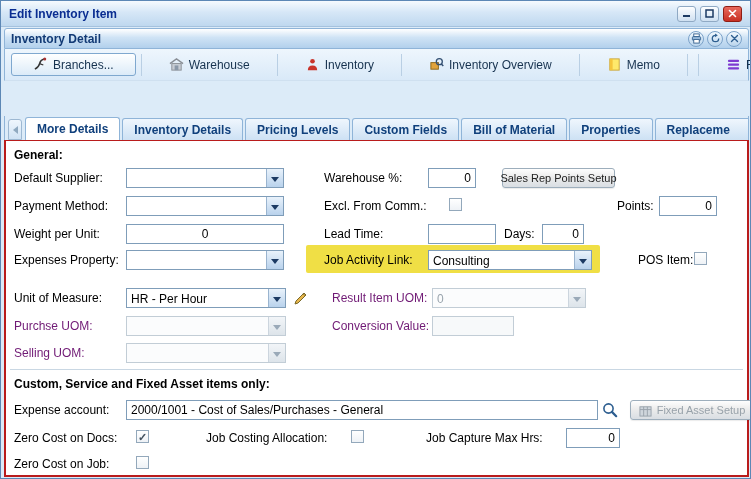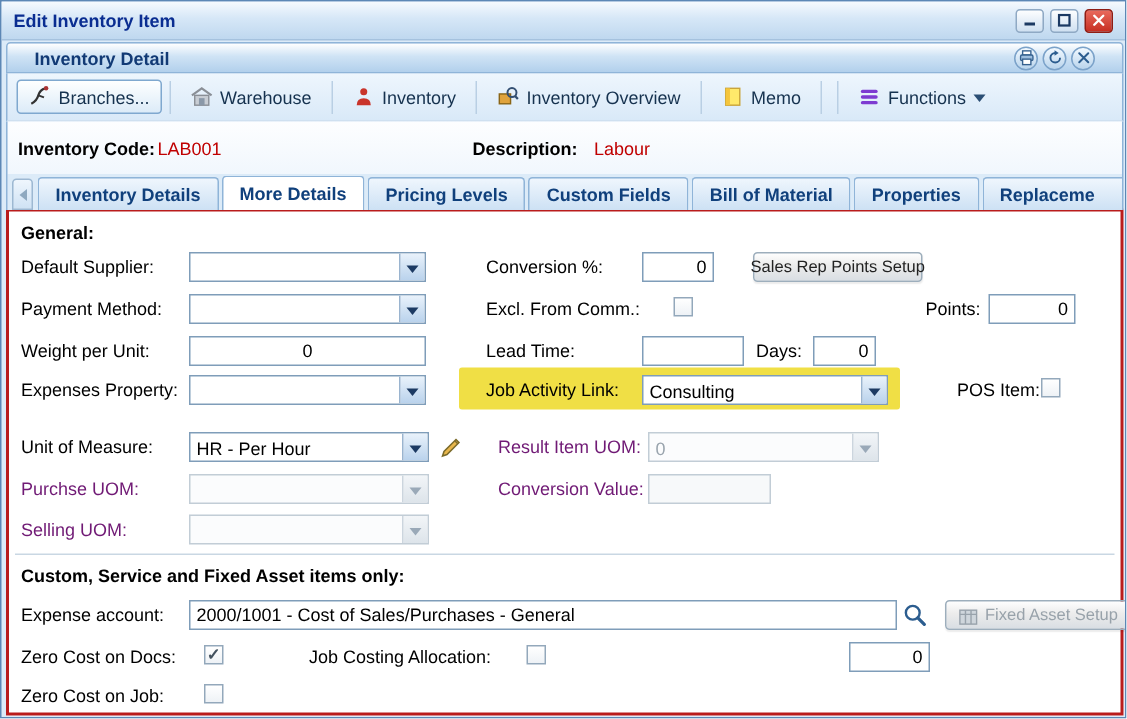--- a/index.html
+++ b/index.html
@@ -17,32 +17,32 @@
   .win-btns { margin-left:auto; display:flex; gap:4px; align-items:center; }
   .win-btn { width:19px; height:16px; border:1px solid #8fa9c4; border-radius:3px;
              background:linear-gradient(#fdfeff,#cfe0f1); display:flex; align-items:center; justify-content:center; }
   .win-btn.close { background:linear-gradient(#e96a5d,#c72f23); border-color:#8f1d14; }
   .win-btn svg { display:block; }
 
   
   .panel-header { position:absolute; top:27px; left:3px; width:745px; height:21px;
                   background:linear-gradient(#ffffff,#cfe3f5 45%,#b2d0ec);
                   border:1px solid #8fb4d8; border-radius:3px 3px 0 0;
-                  display:flex; align-items:center; padding:0 18px; }
+                  display:flex; align-items:center; padding:0 6px; }
   .panel-header .title { font-weight:bold; color:#123a75; font-size:12px; }
   .panel-icons { margin-left:auto; display:flex; gap:3px; }
   .panel-icon { width:16px; height:16px; border-radius:8px; border:1px solid #7ba2c9;
                 background:linear-gradient(#f2f9ff,#b9d4ec); display:flex; align-items:center; justify-content:center; }
 
   
   .toolbar { position:absolute; top:48px; left:3px; width:745px; height:32px;
              background:linear-gradient(#eef6fd,#d9e9f8);
              border-left:1px solid #8fb4d8; border-right:1px solid #8fb4d8; border-bottom:1px solid #cfe0f0;
              display:flex; align-items:center; padding:0 6px; }
-  .tb-btn { display:flex; align-items:center; gap:5px; padding:3px 7px; border:1px solid transparent;
+  .tb-btn { display:flex; align-items:center; gap:5px; padding:3px 21px; border:1px solid transparent;
             border-radius:3px; color:#16324f; font-size:12px; white-space:nowrap; }
   .tb-btn.selected { border-color:#7fa8cf; background:linear-gradient(#feffff,#dcebf8); }
   .tb-sep { width:1px; height:22px; background:#b9cfe4; margin:0 5px; flex:0 0 1px; }
   .dd-arrow { width:0; height:0; border:4px solid transparent; border-top:5px solid #2a4e74; margin-top:5px; }
 
   
   .codes { position:absolute; top:80px; left:3px; width:745px; height:35px;
            background:linear-gradient(#fdfeff,#f1f7fd);
            border-left:1px solid #8fb4d8; border-right:1px solid #8fb4d8; }
   .codes .lbl, .codes .val { position:absolute; top:11px; font-size:12px; white-space:nowrap; }
@@ -193,52 +193,46 @@
           <rect x="2" y="3" width="12" height="2.4" rx="1.2" fill="#7d3bd1"></rect>
           <rect x="2" y="7" width="12" height="2.4" rx="1.2" fill="#7d3bd1"></rect>
           <rect x="2" y="11" width="12" height="2.4" rx="1.2" fill="#7d3bd1"></rect>
         </svg>
       <span>Functions</span>
       <span class="dd-arrow"></span>
     </span>
 
   </div>
 
-  <div class="codes">
-    <span class="lbl" style="left:7px;">Inventory Code:</span>
-    <span class="val red-val" style="left:100px;">LAB001</span>
-    <span class="lbl" style="left:310px;">Description:</span>
-    <span class="val red-val" style="left:391px;">Labour</span>
-  </div>
 
   <div class="tabstrip">
     <span class="tab-scroll">
         <span class="tri-left"></span>
       </span>
+    <span class="tab active">More Details</span>
     <span class="tab">Inventory Details</span>
-    <span class="tab active">More Details</span>
     <span class="tab">Pricing Levels</span>
     <span class="tab">Custom Fields</span>
     <span class="tab">Bill of Material</span>
     <span class="tab">Properties</span>
     <span class="tab cut">Replaceme</span>
   </div>
 
   <div class="content">
 
     <span class="lbl b" style="left:8px; top:7px;">General:</span>
 
     <span class="lbl" style="left:8px; top:30px;">Default Supplier:</span>
     <span class="combo" style="left:120px; top:27px; width:158px;">
       <span class="val"></span>
       <span class="arrow">
           <i></i>
         </span>
     </span>
-    <span class="lbl" style="left:318px; top:30px;">Conversion %:</span>
+    <span class="lbl" style="left:318px; top:30px;">Warehouse %:</span>
     <input class="txt right" style="left: 422px; top: 27px; width: 48px;" value="0">
     <span class="btn" style="left:496px; top:27px; width:113px;">Sales Rep Points Setup</span>
 
     <span class="lbl" style="left:8px; top:58px;">Payment Method:</span>
     <span class="combo" style="left:120px; top:55px; width:158px;">
       <span class="val"></span>
       <span class="arrow">
           <i></i>
         </span>
     </span>
@@ -330,19 +324,20 @@
           <line x1="5" y1="3" x2="5" y2="13" stroke="#98a2ab"></line>
           <line x1="9" y1="3" x2="9" y2="13" stroke="#98a2ab"></line>
         </svg>
       <span>Fixed Asset Setup</span>
     </span>
 
     <span class="lbl" style="left:8px; top:290px;">Zero Cost on Docs:</span>
     <span class="chk" style="left:130px; top:289px;">✓</span>
     <span class="lbl" style="left:200px; top:290px;">Job Costing Allocation:</span>
     <span class="chk" style="left:345px; top:289px;"></span>
+    <span class="lbl" style="left:420px; top:290px;">Job Capture Max Hrs:</span>
     <input class="txt right" style="left: 560px; top: 287px; width: 54px;" value="0">
 
     <span class="lbl" style="left:8px; top:316px;">Zero Cost on Job:</span>
     <span class="chk" style="left:130px; top:315px;"></span>
 
   </div>
 </div>
 
 </body></html>

